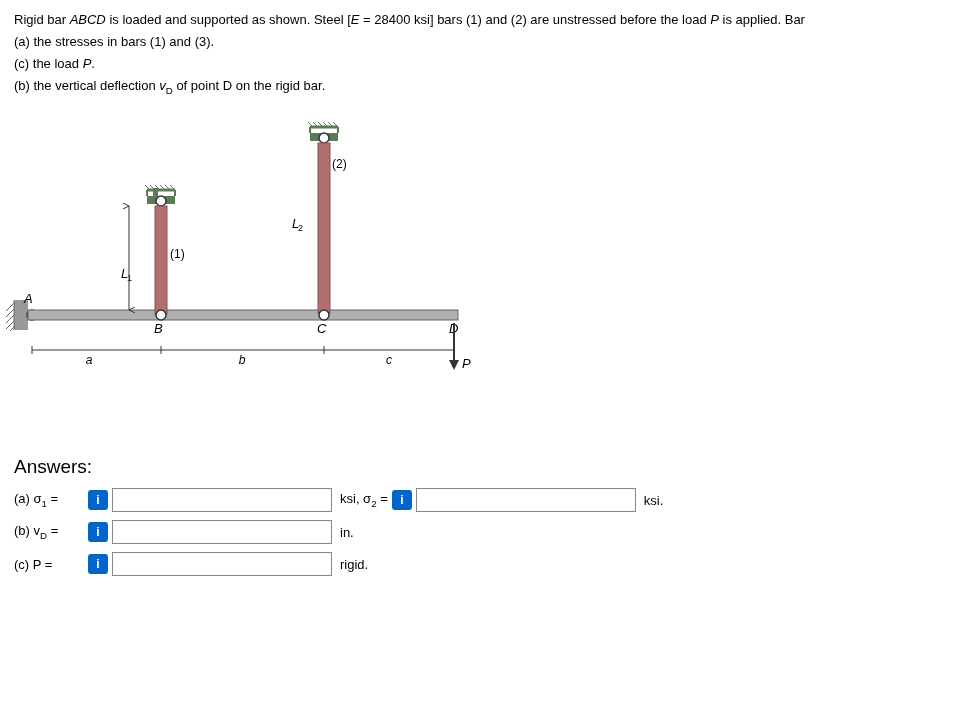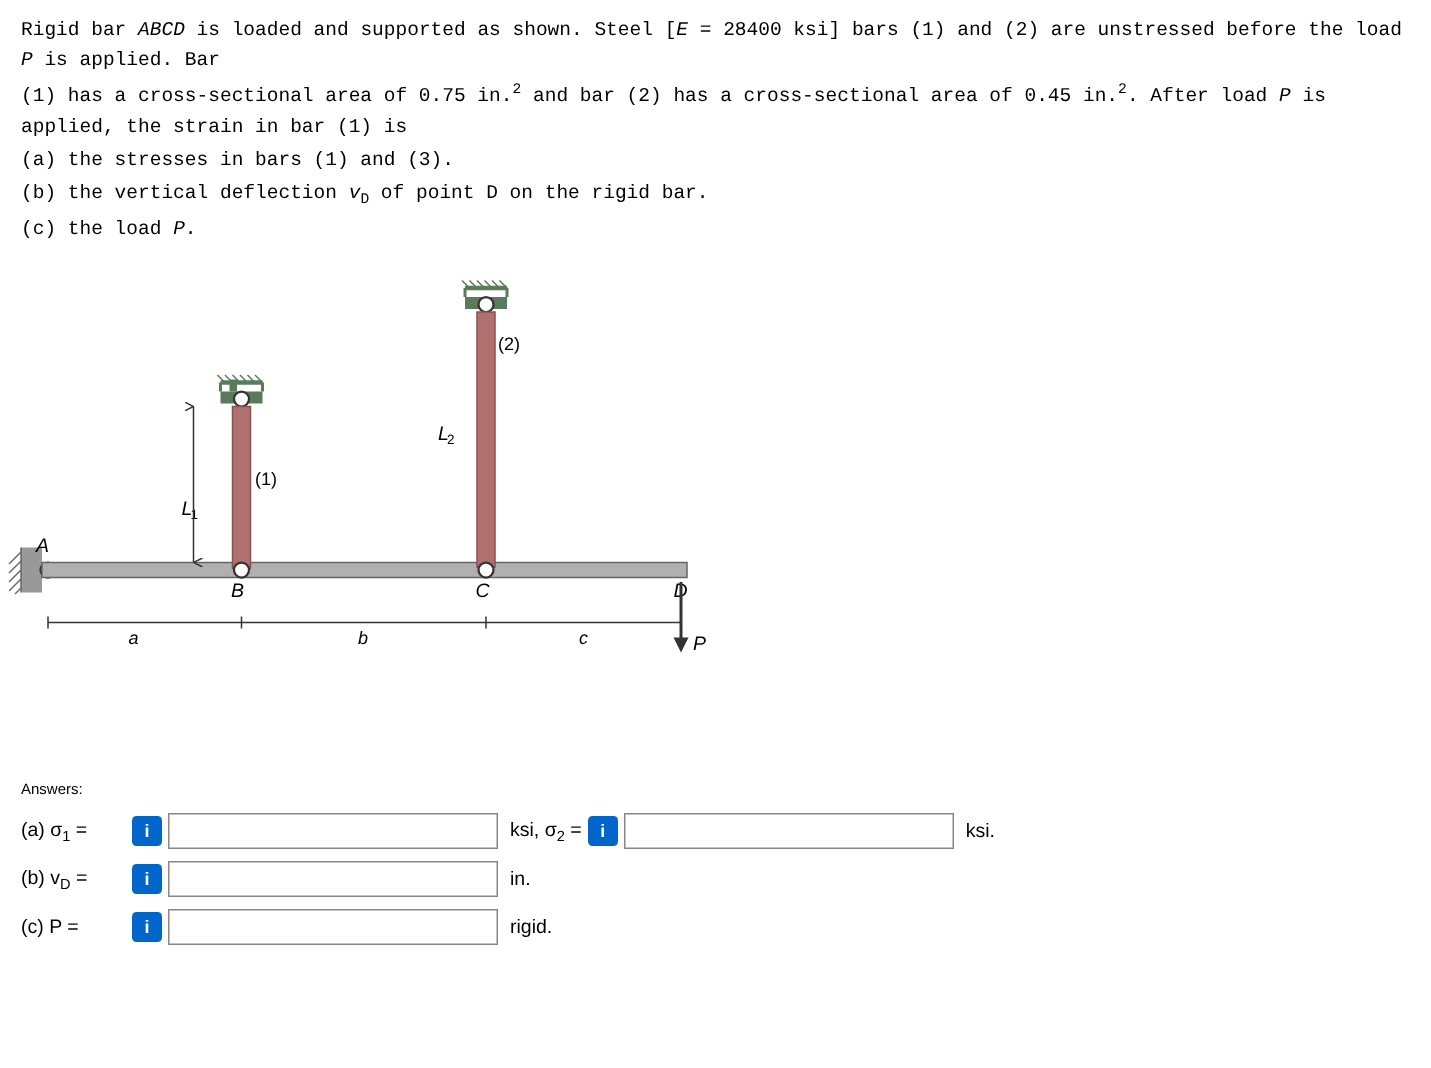--- a/index.html
+++ b/index.html
@@ -11,36 +11,35 @@
       width: 954px;
       min-height: 712px;
       padding: 10px 14px;
     }
     .problem-text {
       line-height: 1.55;
       margin-bottom: 10px;
     }
     .problem-text p {
       margin-bottom: 2px;
-      font-family: Liberation Mono, monospace;
     }
     .diagram-area {
       width: 100%;
       position: relative;
       height: 330px;
       margin-bottom: 18px;
     }
     svg text {
       font-family: Arial, sans-serif;
     }
     .answers-section {
       margin-top: 8px;
     }
     .answers-label {
-      font-size: 10px;
+      font-size: 19px;
       margin-bottom: 10px;
       margin-top: 12px;
     }
     .answer-row {
       display: flex;
       align-items: center;
       margin-bottom: 8px;
       gap: 4px;
     }
     .answer-label {
@@ -76,24 +75,23 @@
     }
     sub, sup {
       font-size: 0.75em;
     }
   </style>
 </head>
 <body>
 
 <div class="problem-text">
   <p>Rigid bar <i>ABCD</i> is loaded and supported as shown. Steel [<i>E</i> = 28400 ksi] bars (1) and (2) are unstressed before the load <i>P</i> is applied. Bar</p>
-  <p>(1) has a cross-sectional area of 0.75 in.<sup>2</sup> and bar (2) has a cross-sectional area of 0.45 in.<sup>2</sup>. After load <i>P</i> is applied, the strain in bar (1) is</p>
   <p>(a) the stresses in bars (1) and (3).</p>
+  <p>(c) the load <i>P</i>.</p>
   <p>(b) the vertical deflection <i>v</i><sub>D</sub> of point D on the rigid bar.</p>
-  <p>(c) the load <i>P</i>.</p>
 </div>
 
 <div class="diagram-area">
   <svg width="500" height="320" viewBox="0 0 500 320" style="overflow:visible;">
 
     <rect x="0" y="192" width="14" height="30" fill="#999"></rect>
 
     <line x1="0" y1="192" x2="0" y2="222" stroke="#666" stroke-width="1"></line>
     <line x1="0" y1="195" x2="-8" y2="203" stroke="#666" stroke-width="1"></line>
     <line x1="0" y1="201" x2="-8" y2="209" stroke="#666" stroke-width="1"></line>

